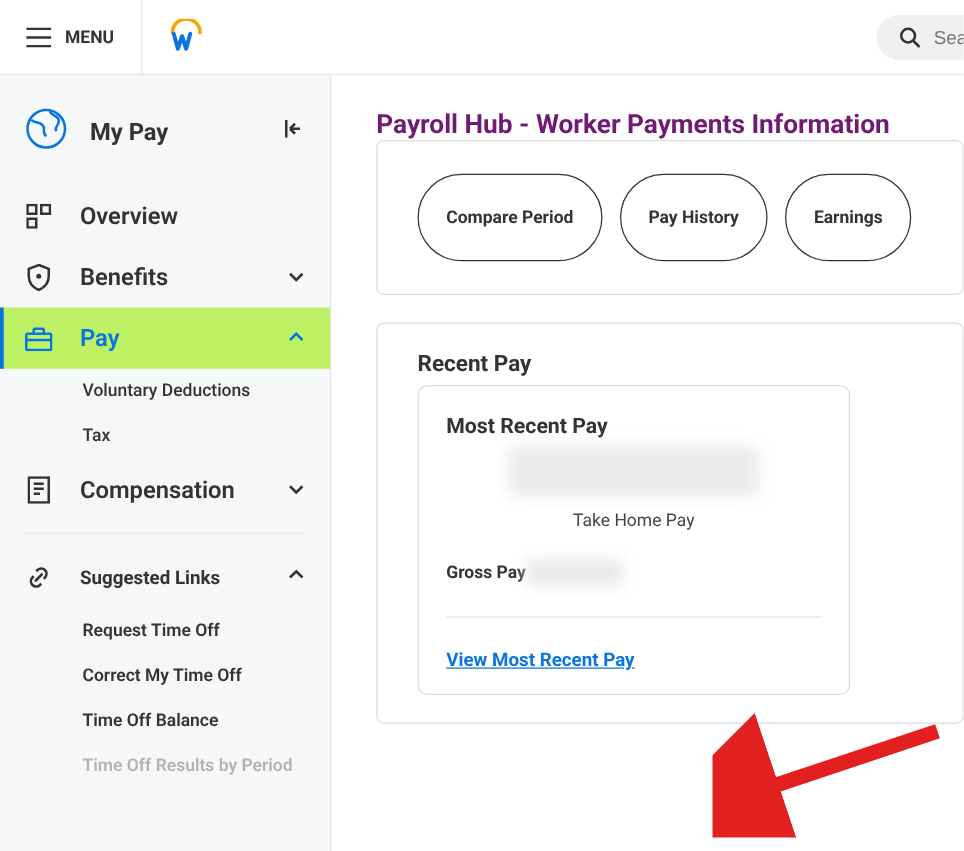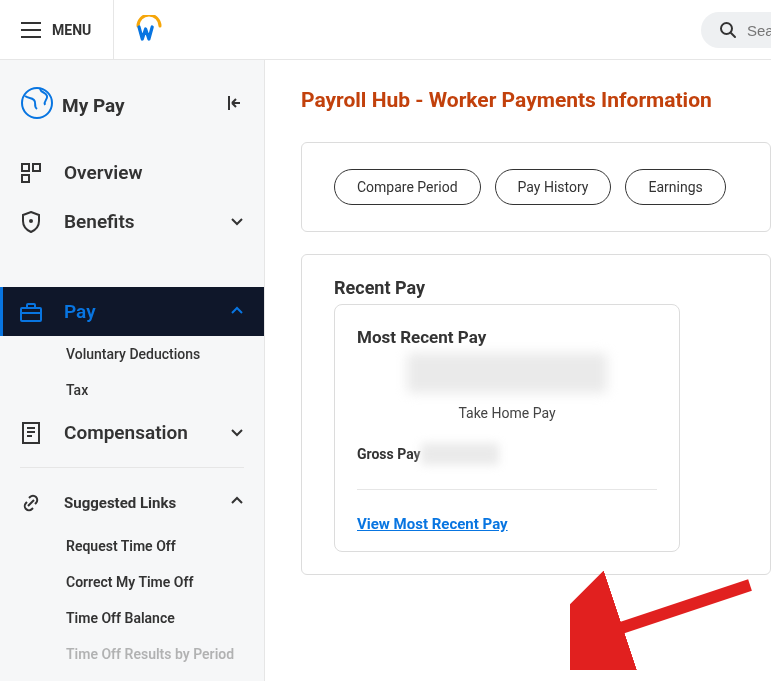--- a/index.html
+++ b/index.html
@@ -74,43 +74,42 @@
   }
   .sidebar-header {
     display: flex;
     align-items: center;
     justify-content: space-between;
     padding: 6px 20px 24px 20px;
   }
   .sidebar-header-left {
     display: flex;
     align-items: center;
-    gap: 8px;
+    gap: 18px;
   }
   .sidebar-title {
     font-size: 19px;
     font-weight: 700;
     color: #333;
   }
   .nav-item {
     display: flex;
     align-items: center;
     padding: 13px 20px;
     gap: 22px;
     font-size: 19px;
     font-weight: 600;
     color: #333;
     cursor: pointer;
     position: relative;
   }
   .nav-item .lbl { flex: 1; }
   .nav-item.selected {
-    background: #0f172a;
+    background: #bef264;
     color: #0875e1;
-    margin-top: 41px;
   }
   .nav-item.selected::before {
     content: "";
     position: absolute;
     left: 0; top: 0; bottom: 0;
     width: 3px;
     background: #0875e1;
   }
   .sub-item {
     display: flex;
@@ -144,40 +143,39 @@
     font-weight: 600;
     color: #333;
     cursor: pointer;
   }
   
   .icon24 { width: 22px; height: 22px; display: inline-flex; align-items: center; justify-content: center; flex-shrink:0; }
   
   .page-title {
     font-size: 21px;
     font-weight: 700;
-    color: #c2410c;
-    margin-bottom: 30px;
+    color: #701a75;
   }
   .card {
     border: 1px solid #dcdcdc;
     border-radius: 6px;
     padding: 26px 32px;
     width: 470px;
     margin-bottom: 22px;
   }
   .pill-row {
     display: flex;
     gap: 14px;
   }
   .pill {
     border: 1px solid #333;
     border-radius: 999px;
-    padding: 9px 22px;
-    font-size: 14px;
-    font-weight: 400;
+    padding: 26px 22px;
+    font-size: 14px;
+    font-weight: 700;
     cursor: pointer;
     white-space: nowrap;
   }
   .section-title2 {
     font-size: 18px;
     font-weight: 700;
     margin-bottom: 6px;
   }
   .recent-card {
     border: 1px solid #dcdcdc;

